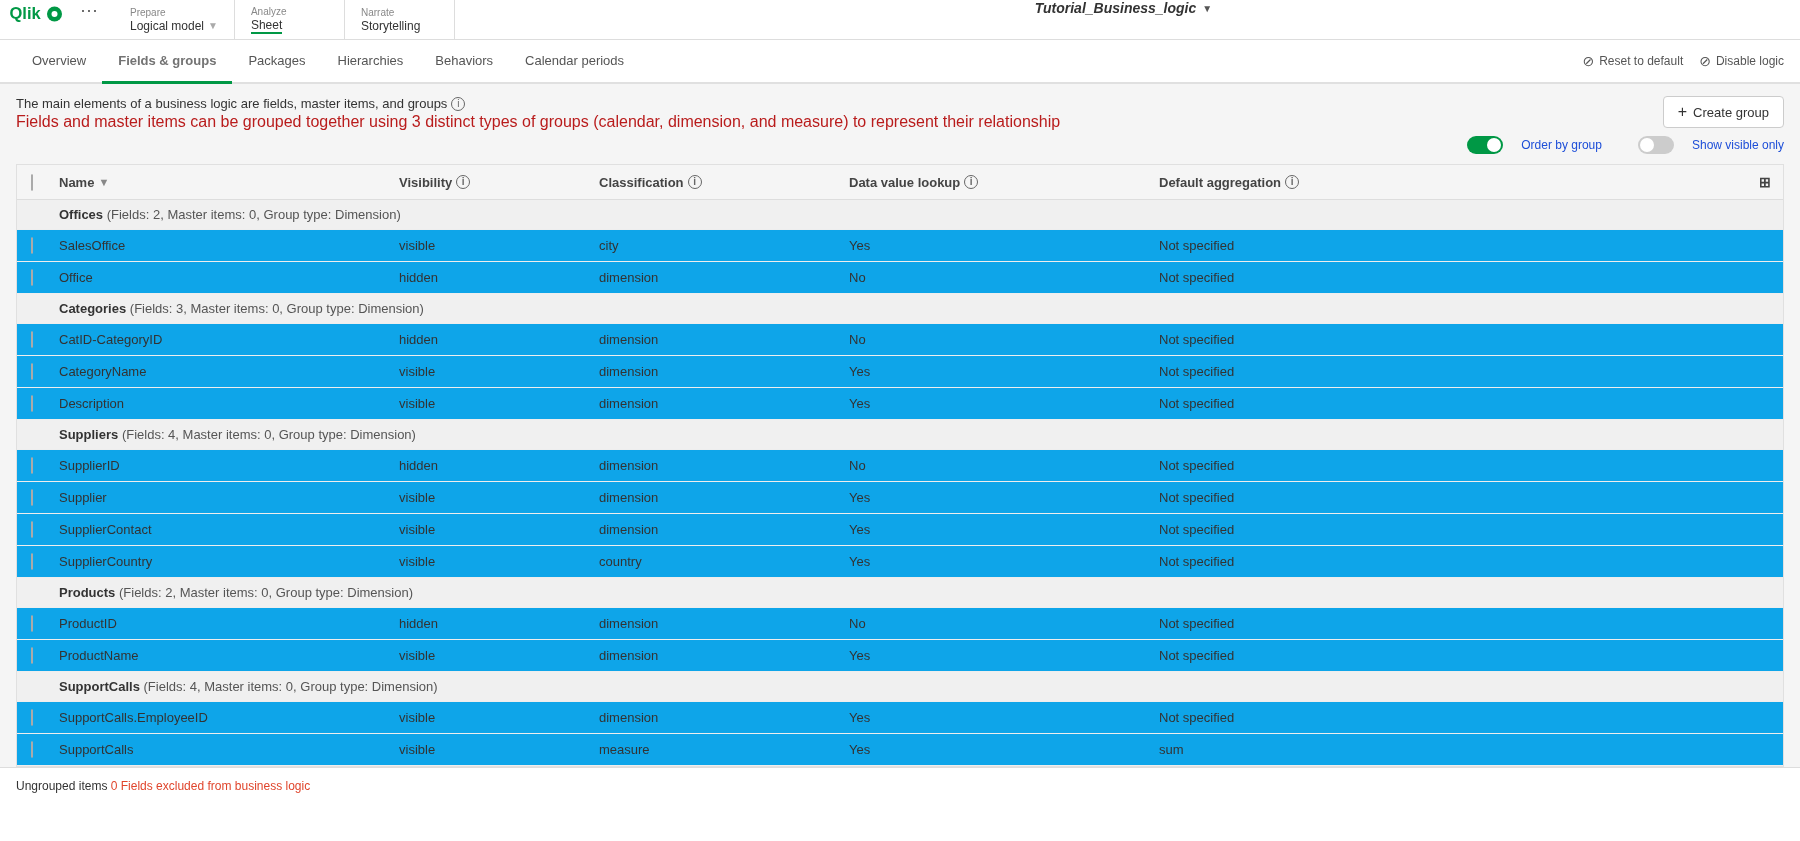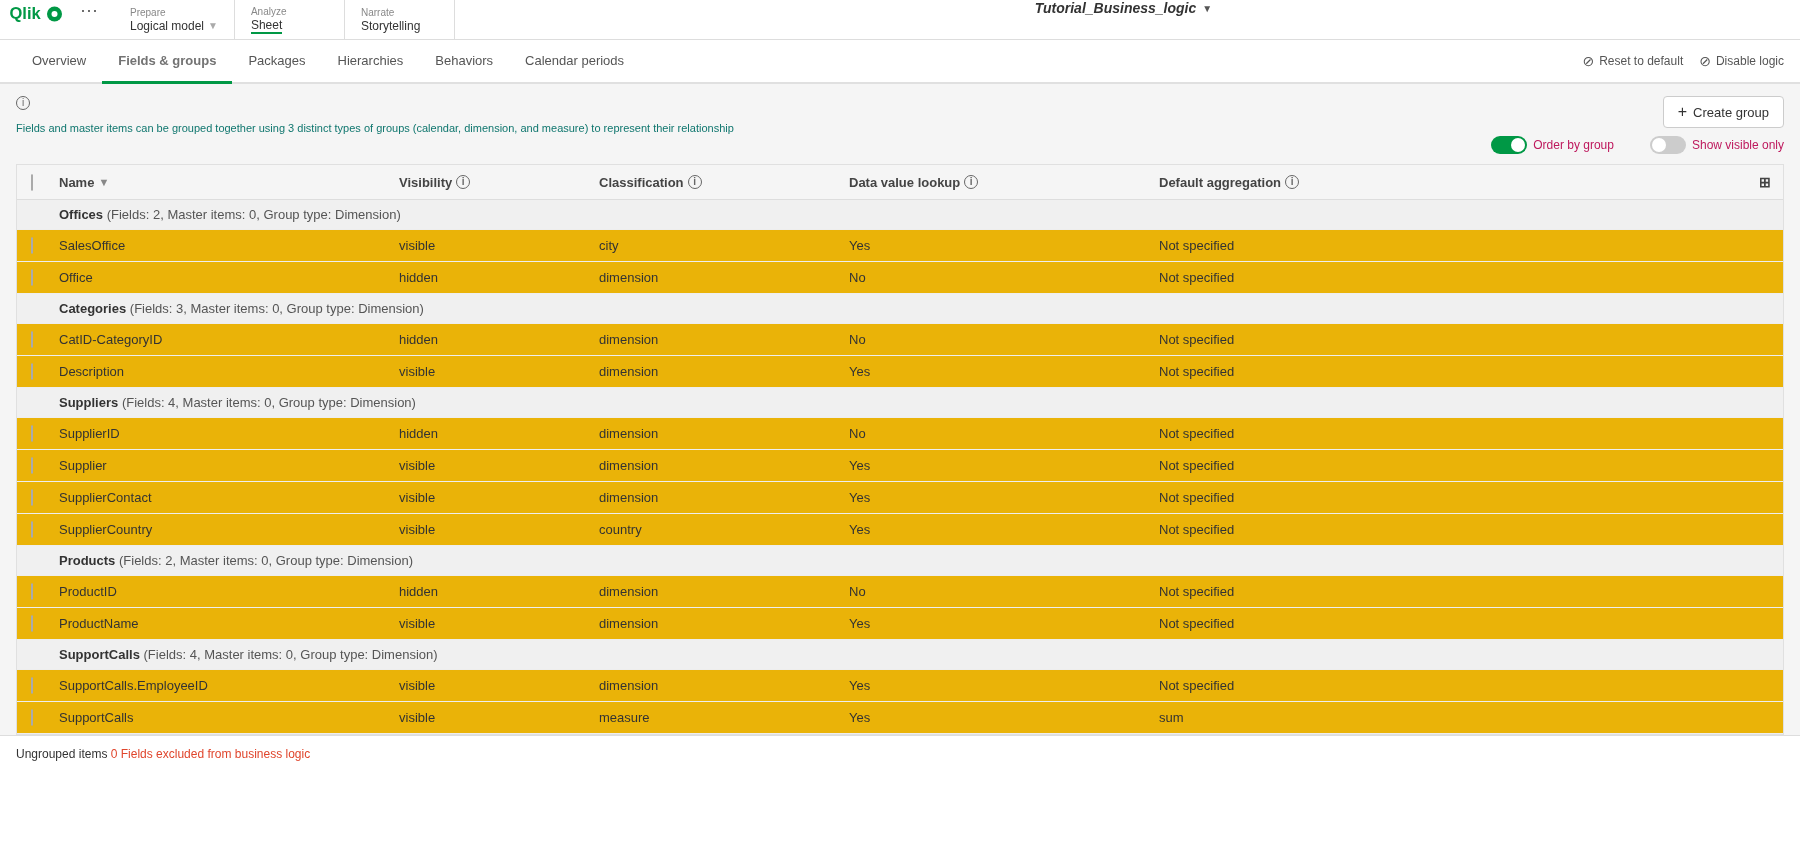--- a/index.html
+++ b/index.html
@@ -127,23 +127,23 @@
       font-size: 13px;
       color: #333;
     }
     .content-header-text .main-line {
       font-weight: 400;
       display: flex;
       align-items: center;
       gap: 4px;
     }
     .content-header-text .sub-line {
-      font-size: 11px;
-      color: #0f766e;
-      margin-top: 12px;
+      font-size: 16px;
+      color: #b91c1c;
+      margin-top: 2px;
     }
     .info-icon {
       display: inline-block;
       width: 14px;
       height: 14px;
       border-radius: 50%;
       border: 1px solid #666;
       text-align: center;
       line-height: 12px;
       font-size: 10px;
@@ -169,23 +169,23 @@
       color: #333;
     }
     .controls-row {
       display: flex;
       align-items: center;
       gap: 16px;
     }
     .toggle-label {
       display: flex;
       align-items: center;
-      gap: 6px;
+      gap: 18px;
       font-size: 12px;
-      color: #be185d;
+      color: #1d4ed8;
       padding-left: 20px;
     }
     .toggle {
       position: relative;
       width: 36px;
       height: 18px;
     }
     .toggle-slider {
       position: absolute;
       inset: 0;
@@ -202,21 +202,21 @@
       background: #fff;
       border-radius: 50%;
       top: 2px;
       left: 2px;
       transition: 0.2s;
     }
     .toggle-slider.on::before { left: 20px; }
 
     
     .table-wrapper {
-      background: #eab308;
+      background: #0ea5e9;
       overflow-y: auto;
       max-height: calc(841px - 40px - 44px - 80px - 36px);
       border: 1px solid #e0e0e0;
     }
     table {
       width: 100%;
       border-collapse: collapse;
       font-size: 13px;
     }
     thead th {
@@ -350,20 +350,21 @@
       <span style="font-size:14px;">⊘</span>
       <span>Disable logic</span>
     </button>
   </div>
 </div>
 
 <div class="content-area">
   <div class="content-header">
     <div class="content-header-text">
       <div class="main-line">
+        <span>The main elements of a business logic are fields, master items, and groups</span>
         <span class="info-icon">i</span>
       </div>
       <div class="sub-line">Fields and master items can be grouped together using 3 distinct types of groups (calendar, dimension, and measure) to represent their relationship</div>
     </div>
 
     <div class="header-right">
       <button class="create-group-btn">
         <span style="font-size:16px;font-weight:300;">+</span>
         <span>Create group</span>
       </button>
@@ -473,20 +474,31 @@
         <td>hidden</td>
         <td>dimension</td>
         <td>No</td>
         <td>Not specified</td>
         <td></td>
       </tr>
           <tr>
         <td class="cb-cell">
           <span class="checkbox"></span>
         </td>
+        <td>CategoryName</td>
+        <td>visible</td>
+        <td>dimension</td>
+        <td>Yes</td>
+        <td>Not specified</td>
+        <td></td>
+      </tr>
+          <tr>
+        <td class="cb-cell">
+          <span class="checkbox"></span>
+        </td>
         <td>Description</td>
         <td>visible</td>
         <td>dimension</td>
         <td>Yes</td>
         <td>Not specified</td>
         <td></td>
       </tr>
           <tr class="group-row">
       <td class="cb-cell"></td>
       <td colspan="6">

